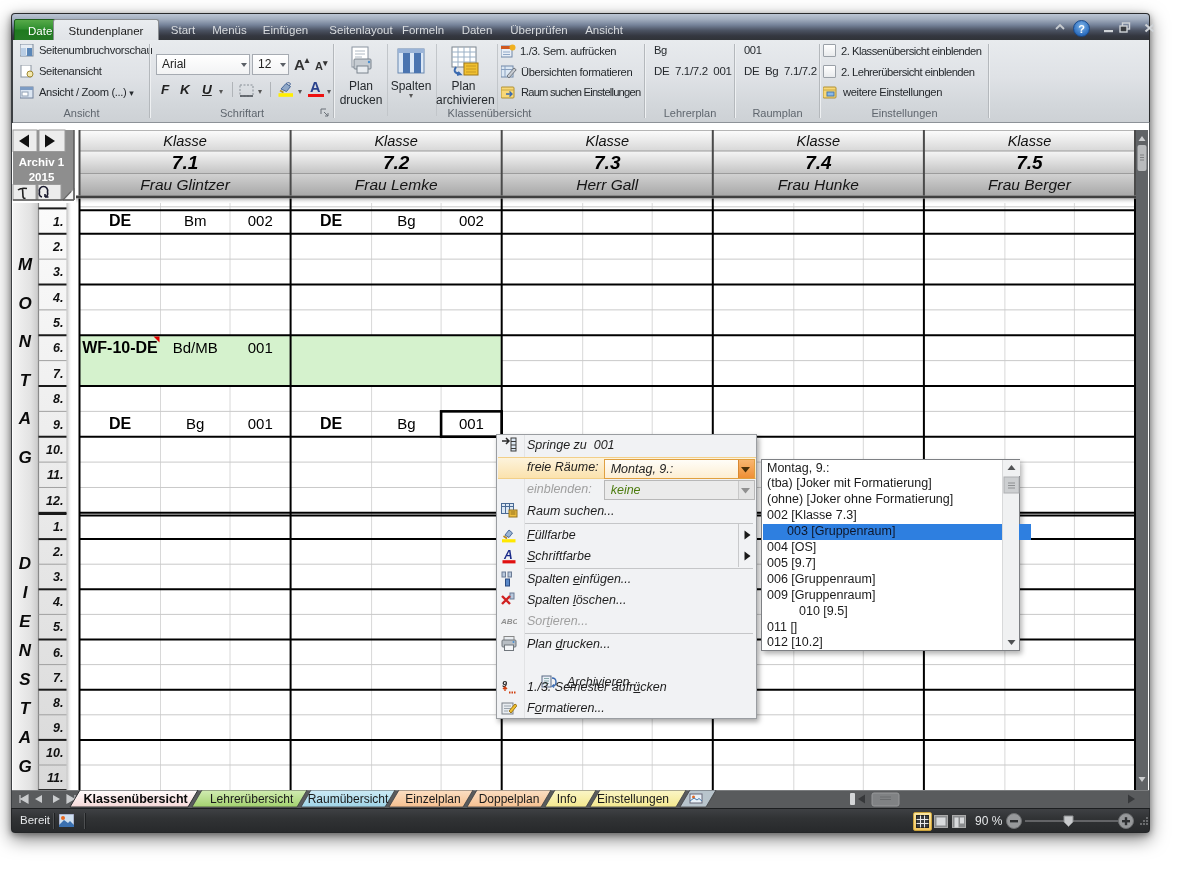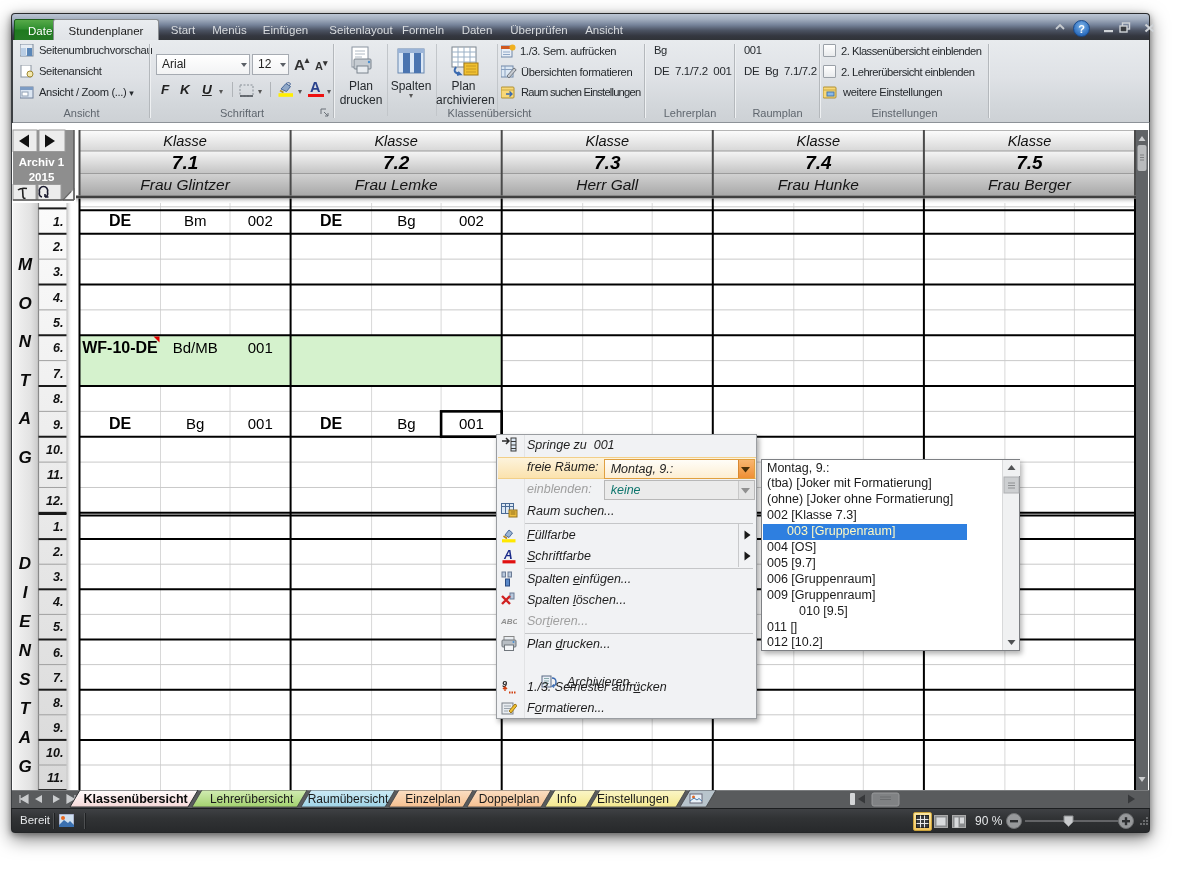--- a/index.html
+++ b/index.html
@@ -550,21 +550,21 @@
   <div class="abs" style="left:1px; top:21.5px; width:258px; height:22px; background:linear-gradient(#fdf3dc,#fbe2ad); border-top:1px solid #f2cf88; border-bottom:1px solid #f2cf88;"></div>
   <div class="mi" style="top:22px;">freie Räume:</div>
   <div class="abs" style="left:106.7px; top:23.5px; width:151px; height:20px; background:linear-gradient(#fffdf8,#fdeed2); border:1px solid #e0a040; font-size:12.5px; line-height:18px; color:#222;">
     <span style="padding-left:6px;">Montag, 9.:</span>
     <div class="abs" style="right:0; top:0; width:16px; height:18px; background:linear-gradient(#f8b670,#ef8f35); border-left:1px solid #d88830;"></div>
     <svg class="abs" style="right:3.5px; top:7px;" width="9" height="6" viewBox="0 0 9 6">
           <path d="M0 0 h9 l-4.5 5.5 z" fill="#4a3008"></path>
         </svg>
   </div>
   <div class="mi" style="top:44px; color:#a0a0a0;">einblenden:</div>
-  <div class="abs" style="left:106.7px; top:45px; width:151px; height:20px; background:#ebebeb; border:1px solid #b8b8b8; font-size:12.5px; line-height:18px; color:#0f766e;">
+  <div class="abs" style="left:106.7px; top:45px; width:151px; height:20px; background:#ebebeb; border:1px solid #b8b8b8; font-size:12.5px; line-height:18px; color:#4d7c0f;">
     <span style="padding-left:6px;">keine</span>
     <div class="abs" style="right:0; top:0; width:16px; height:18px; background:#e4e4e4; border-left:1px solid #c8c8c8;"></div>
     <svg class="abs" style="right:3.5px; top:7px;" width="9" height="6" viewBox="0 0 9 6">
           <path d="M0 0 h9 l-4.5 5.5 z" fill="#909090"></path>
         </svg>
   </div>
   <div class="mi" style="top:66px;"><span class="mic"><svg width="17" height="15" viewBox="0 0 17 15">
             <rect x="0.5" y="0.5" width="12" height="10" fill="#dce8f4" stroke="#4a6a94"></rect>
             <path d="M0.5 3.5 h12 M4.5 0.5 v10 M8.5 0.5 v10" stroke="#4a6a94"></path>
             <rect x="8" y="7" width="8" height="7" fill="#f0c040" stroke="#907020"></rect>
@@ -621,21 +621,21 @@
             <rect x="1" y="3" width="11" height="11" fill="#e8ecf0" stroke="#7a8088"></rect>
             <path d="M3 6 h7 M3 8.5 h7 M3 11 h4" stroke="#9aa4ae"></path>
             <path d="M8 11 L14 4 l2 1.6 L10 13 Z" fill="#f0c030" stroke="#a07818"></path>
           </svg></span>F<u>o</u>rmatieren...</div>
 </div>
 <div id="freelist">
   <div class="li" style="top:0.5px;">Montag, 9.:</div>
   <div class="li" style="top:16.4px;">(tba) [Joker mit Formatierung]</div>
   <div class="li" style="top:32.3px;">(ohne) [Joker ohne Formatierung]</div>
   <div class="li" style="top:48.2px;">002 [Klasse 7.3]</div>
-  <div class="li" style="top:64.1px; background:#2e7fe0; color:#fef9c3; width:204px;padding-left:24px;">003 [Gruppenraum]</div>
+  <div class="li" style="top:64.1px; background:#2e7fe0; color:#0f172a; width:268px;padding-left:24px;">003 [Gruppenraum]</div>
   <div class="li" style="top:80px;">004 [OS]</div>
   <div class="li" style="top:95.9px;">005 [9.7]</div>
   <div class="li" style="top:111.8px;">006 [Gruppenraum]</div>
   <div class="li" style="top:127.7px;">009 [Gruppenraum]</div>
   <div class="li" style="top:143.6px;margin-left:32px;">010 [9.5]</div>
   <div class="li" style="top:159.5px;">011 []</div>
   <div class="li" style="top:175.4px;">012 [10.2]</div>
   <div class="abs" style="left:240px; top:0; width:17px; height:190px; background:#f0f1f2; border-left:1px solid #d8d9da;">
     <svg width="17" height="190" viewBox="0 0 17 190">
       <rect x="0" y="0" width="17" height="16" fill="#f0f1f2"></rect>

